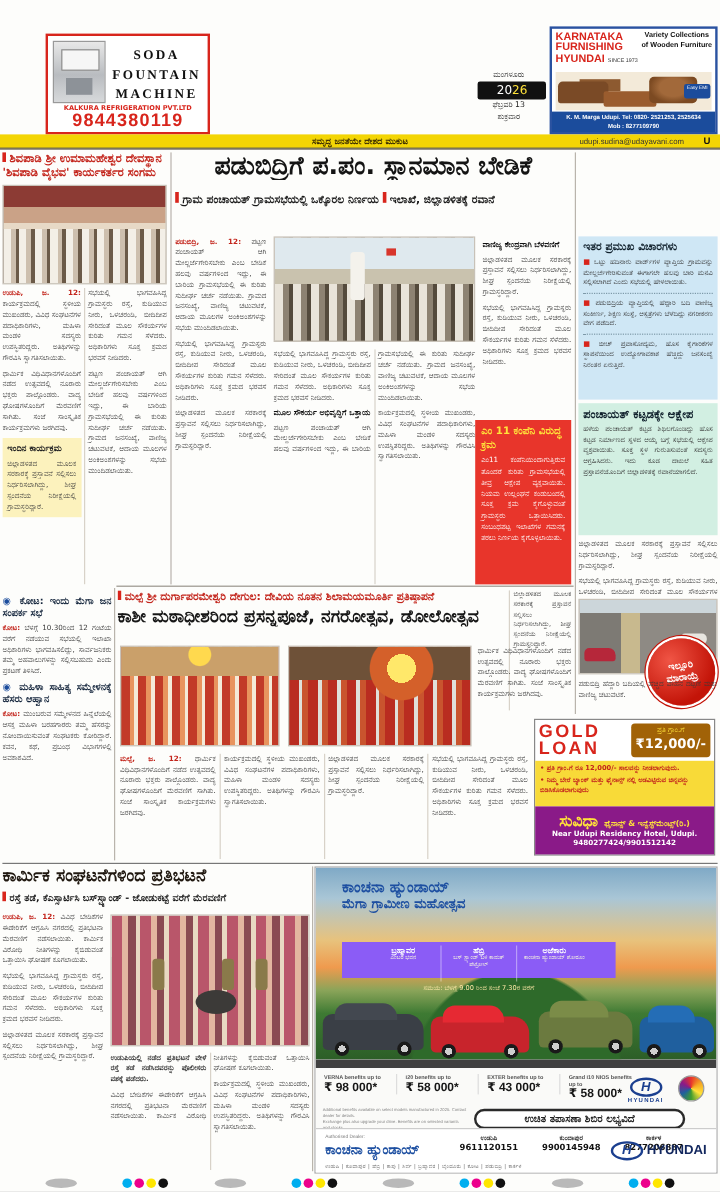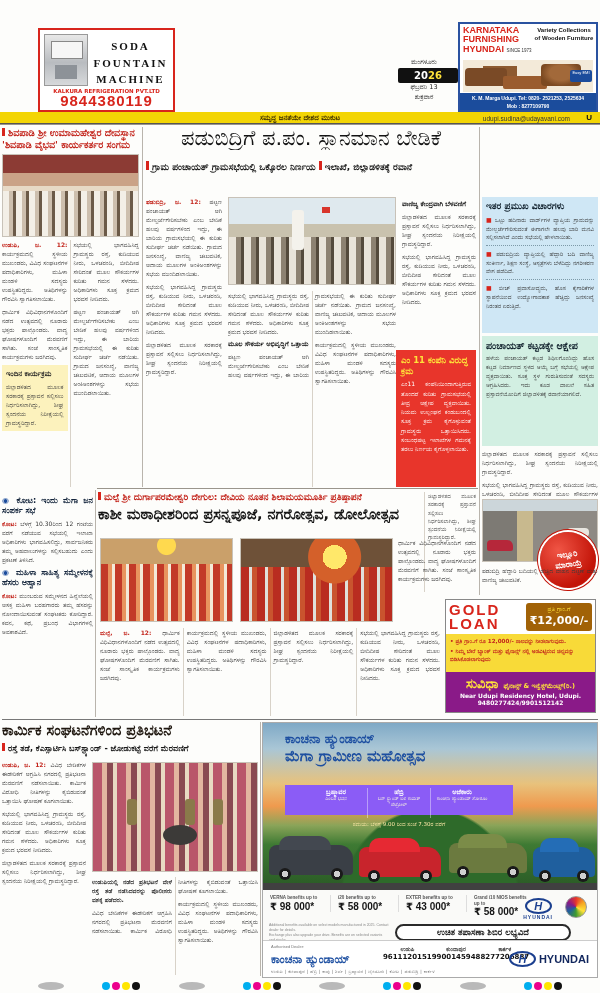--- a/index.html
+++ b/index.html
@@ -24,21 +24,21 @@
 .adL .mach:after{content:"";position:absolute;left:10px;top:30px;width:22px;height:14px;background:#8d9298}
 .adL .t{position:absolute;left:52px;top:8px;right:4px;text-align:center;font-family:"Liberation Serif",serif;font-weight:bold;font-size:11px;letter-spacing:2px;line-height:1.5;color:#111}
 .adL .co{position:absolute;left:3px;bottom:16px;right:3px;font-size:5.5px;font-weight:bold;color:#d8251c;text-align:center}
 .adL .ph{position:absolute;left:0;bottom:1px;right:0;font-size:15px;font-weight:bold;color:#d8251c;text-align:center;letter-spacing:1px}
 .mast{position:absolute;left:180px;top:20px;width:212px;height:92px;border-top:1px dotted #777;text-align:center}
 .mast .web{position:absolute;right:0;top:3px;font-size:7px;color:#444}
 .mast .par{margin-top:12px;font-size:17px;font-weight:bold;color:#101010;letter-spacing:1px}
 .mast .big{font-size:46px;font-weight:900;line-height:1.0;letter-spacing:-1px;white-space:nowrap}
 .mast .big .b{color:#121212}.mast .big .r{color:#d42a1e}
 .dateblk{position:absolute;left:398px;top:58px;width:52px;font-size:6.5px;color:#222;text-align:center;line-height:1.5}
-.dateblk .yr{display:inline-block;background:#111;color:#fff;font-weight:bold;font-size:10px;padding:0 16px;border-radius:2px}
+.dateblk .yr{display:inline-block;background:#111;color:#fff;font-weight:normal;font-size:10px;padding:0 16px;border-radius:2px}
 .dateblk .yr i{color:#ffe23a;font-style:normal}
 .adR{position:absolute;left:458px;top:22px;width:140px;height:90px;border:2px solid #2a52a0;background:#fff}
 .adR .nm{position:absolute;left:3px;top:2px;width:72px;font-size:9px;font-weight:900;color:#d8251c;line-height:1.05}
 .adR .since{font-size:4.5px;color:#333;font-weight:normal}
 .adR .tag{position:absolute;right:2px;top:3px;width:60px;font-size:6px;font-weight:bold;color:#111;text-align:center;line-height:1.3}
 .adR .furn{position:absolute;left:3px;top:36px;right:3px;height:32px;background:#f3ead9}
 .adR .furn .sofa{position:absolute;left:2px;top:8px;width:42px;height:18px;background:#7a4a26;border-radius:4px 4px 2px 2px;box-shadow:14px -6px 0 -4px #8d5a30}
 .adR .furn .table{position:absolute;left:78px;top:4px;width:40px;height:22px;background:radial-gradient(ellipse at 50% 40%,#a2693a 40%,#7c4a22 70%);border-radius:4px}
 .adR .furn .bed{position:absolute;left:40px;top:16px;width:44px;height:13px;background:#9a5c2e;border-radius:2px}
 .adR .emi{position:absolute;right:1px;top:10px;width:22px;height:12px;background:#1b4c9c;color:#fff;font-size:4px;text-align:center;line-height:1.4;border-radius:2px}
@@ -50,21 +50,21 @@
 
 .ls-head{position:absolute;left:2px;top:127px;width:138px;font-size:9.5px;font-weight:bold;color:#c3251c;line-height:1.3}
 .ls-photo{left:2px;top:154px;width:137px;height:83px;background:
   linear-gradient(180deg,#8c3b34 0 22%,#caa287 22% 38%,#e7d9c6 38% 44%,transparent 44%),
   repeating-linear-gradient(90deg,#f3efe7 0 6px,#cdbfae 6px 10px,#6b5a48 10px 13px),
   linear-gradient(180deg,#d8c9b4,#7e6b57)}
 .ls-body{position:absolute;left:2px;top:240px;width:137px;height:247px}
 .ybox{background:#fcf2bd;padding:4px;margin:3px 0;break-inside:avoid}
 .ybox .yt{font-size:7px;font-weight:bold;color:#222;margin-bottom:2px}
 
-.ld-h1{position:absolute;left:146px;top:126px;width:330px;text-align:center;font-size:21px;font-weight:400;color:#141414;white-space:nowrap;overflow:hidden}
+.ld-h1{position:absolute;left:146px;top:126px;width:330px;text-align:center;font-size:21px;font-weight:700;color:#141414;white-space:nowrap;overflow:hidden}
 .ld-sub{position:absolute;left:146px;top:160px;width:330px;font-size:9px;font-weight:bold;color:#1a1a1a;line-height:1.7}
 .ld-sub .redpipe{height:8px}
 .ld-body{position:absolute;left:146px;top:197px;width:330px;height:290px}
 .ld-c1{position:absolute;left:0;top:0;width:76px;height:290px;overflow:hidden}
 .ld-photo{left:82px;top:0;width:168px;height:88px;background:
   linear-gradient(180deg,#dfe9ee 0 30%,#c9c2ae 30% 45%,transparent 45%),
   repeating-linear-gradient(90deg,#e9e4da 0 7px,#8d8272 7px 12px,#544a3c 12px 15px),
   linear-gradient(180deg,#cfc6b2,#6e6352)}
 .ld-photo .fig{position:absolute;left:38%;top:14%;width:12px;height:40px;background:#f4f2ec;border-radius:3px}
 .ld-photo .flag{position:absolute;left:56%;top:10%;width:8px;height:6px;background:#d8352b}
@@ -134,21 +134,21 @@
   linear-gradient(180deg,transparent 0 32%,#9a958c 32% 100%)}
 .pr-photo .cop{position:absolute;width:10px;height:26px;background:#8a7a4a;border-radius:3px;top:36px}
 .pr-photo .blob{position:absolute;left:70px;top:62px;width:34px;height:20px;background:#3c3a38;border-radius:50%}
 .pr-cols{position:absolute;left:92px;top:877px;width:166px;height:98px}
 
 .hyu{position:absolute;left:262px;top:722px;width:336px;height:256px;border:1px solid #aaa;background:#fff;overflow:hidden}
 .hyu .sky{position:absolute;left:0;top:0;width:100%;height:160px;background:
   radial-gradient(ellipse at 50% 118%,#2e6a2a 0 38%,transparent 39%),
   linear-gradient(180deg,#7fa9c6 0,#a9c6d6 16%,#e8c27c 38%,#ef9a4e 52%,#8aa459 64%,#3e7a33 76%,#2c5e27 100%)}
 .hyu .t1{position:absolute;left:22px;top:8px;font-size:12.5px;font-weight:900;color:#1d4fa1}
-.hyu .t2{position:absolute;left:22px;top:24px;font-size:15px;font-weight:900;color:#1d4fa1}
+.hyu .t2{position:absolute;left:22px;top:24px;font-size:11px;font-weight:900;color:#1d4fa1}
 .hyu .navy{position:absolute;left:22px;top:62px;width:228px;height:30px;background:#8b5cf6;color:#fff;padding:3px 20px}
 .hyu .navy .row{display:flex;height:30px}
 .hyu .navy .cell{flex:1;padding:0 3px;border-right:1px solid rgba(255,255,255,.4);text-align:center}
 .hyu .navy .cell:last-child{border-right:none}
 .hyu .navy .cn{font-size:6.5px;font-weight:bold}
 .hyu .navy .cp{font-size:4.8px;color:#ffd;line-height:1.3}
 .hyu .navy .time{font-size:5.5px;text-align:center;color:#ffe9a8;margin-top:3px}
 .car{position:absolute;height:30px;border-radius:8px 14px 4px 4px}
 .car:before{content:"";position:absolute;left:12%;top:-9px;width:62%;height:14px;background:inherit;border-radius:10px 12px 0 0;filter:brightness(1.15)}
 .car .w{position:absolute;bottom:-5px;width:12px;height:12px;background:radial-gradient(circle,#cfcfcf 0 3px,#1a1a1a 3px);border-radius:50%}
@@ -161,21 +161,21 @@
   background:#fff;font-size:8.5px;font-weight:900;color:#222;display:flex;align-items:center;justify-content:center}
 .hlogo{display:inline-flex;width:27px;height:16px;border:2px solid #1b3f8f;border-radius:50%;color:#1b3f8f;
   font-weight:900;font-style:italic;align-items:center;justify-content:center;font-size:11px}
 .hyu .logo1{position:absolute;right:44px;top:6px;text-align:center}
 .hyu .logo1 .lt{font-size:5px;font-weight:bold;color:#1b3f8f;letter-spacing:1px}
 .hyu .wc{position:absolute;right:10px;top:6px;width:22px;height:22px;border-radius:50%;
   background:conic-gradient(#e8352b,#f5a623,#ffe23a,#3f9b2f,#1f5f9e,#8a1a88,#e8352b);border:1px solid #999}
 .hyu .dealer{position:absolute;left:0;top:217px;width:100%;height:39px;background:#fff;border-top:1px solid #ccc;padding:3px 8px}
 .hyu .auth{font-size:4px;color:#777}
 .hyu .dn{font-size:11px;font-weight:900;color:#1d4fa1;display:inline-block}
-.hyu .contact{position:absolute;left:120px;top:5px;display:flex;gap:0}
+.hyu .contact{position:absolute;left:120px;top:5px;display:flex;gap:20px}
 .hyu .contact .ct{font-size:5.5px;font-weight:bold;color:#333;text-align:center}
 .hyu .contact .ct b{display:block;font-size:7px;color:#111}
 .hyu .towns{position:absolute;left:8px;top:28px;font-size:4.4px;color:#666;letter-spacing:.3px}
 .hyu .logo2{position:absolute;right:8px;top:10px;font-size:11px;font-weight:900;color:#12275e;display:flex;align-items:center;gap:3px}
 
 .marks{position:absolute;left:0;top:979px;width:600px;height:14px;display:flex;align-items:center;justify-content:space-evenly}
 .ell{width:26px;height:8px;background:#b9b9b9;border-radius:50%}
 .dots{display:flex;gap:2px}
 .dots i{width:8px;height:8px;border-radius:50%;display:block}
 .c{background:#00aeef}.m{background:#ec008c}.y{background:#ffe600}.k{background:#111}

